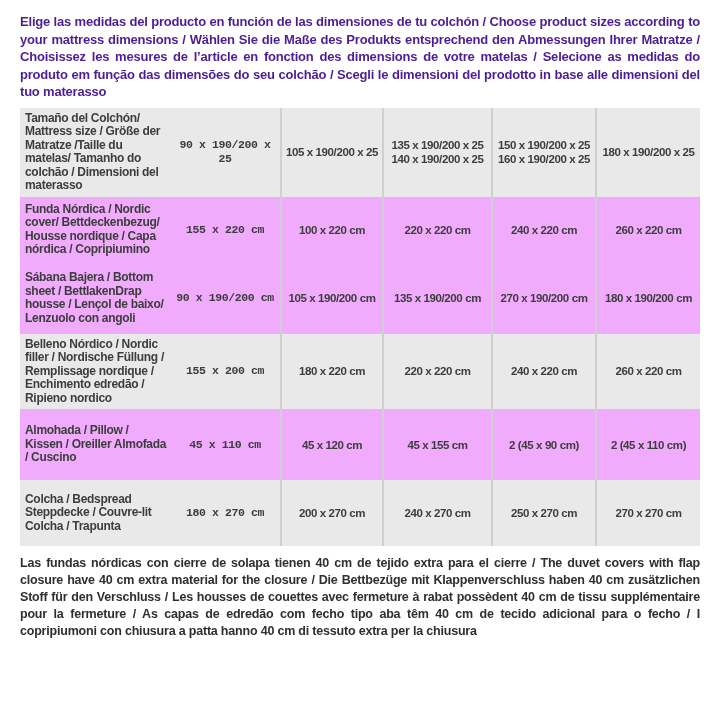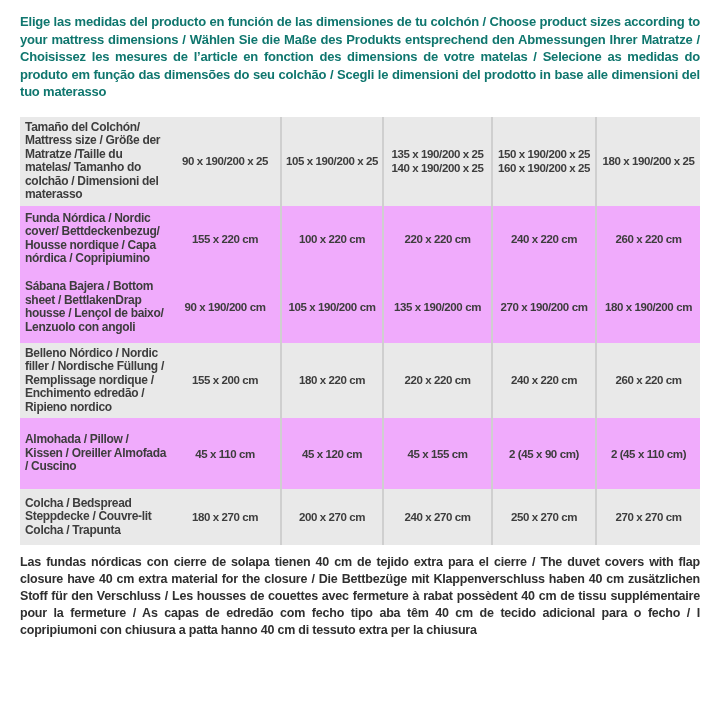--- a/index.html
+++ b/index.html
@@ -4,37 +4,37 @@
 <style>
   html,body{margin:0;padding:0;}
   body{
     width:720px;height:720px;background:#ffffff;overflow:hidden;
     font-family:"Liberation Sans",sans-serif;font-weight:700;color:#333333;
     -webkit-font-smoothing:antialiased;
   }
   .page{padding:13px 20px 0 20px;}
   .intro{
     font-size:13px;line-height:17.5px;letter-spacing:-0.2px;
-    text-align:justify;color:#0f766e;
+    text-align:justify;color:#4c1d95;
   }
   table.size-table{
-    margin-top:16px;width:680px;border-collapse:collapse;table-layout:fixed;
+    margin-top:7px;width:680px;border-collapse:collapse;table-layout:fixed;
   }
   table.size-table tr.gray{background:#e9e9e9;}
   table.size-table tr.white{background:#f0abfc;}
   td{vertical-align:middle;color:#3d3d3d;}
   td.lbl{
     text-align:left;padding:4px 2px 4px 5px;
     font-size:12px;line-height:13.5px;letter-spacing:-0.3px;
   }
   td.val{
     text-align:center;font-size:11.5px;line-height:14px;letter-spacing:-0.4px;
     white-space:pre-line;border-left:2px solid #cfcfcf;padding:2px 1px;
   }
-  td.val.first{border-left:none;}
+  td.val.first{border-left:none;font-family:Liberation Mono, monospace;}
   td.val.nosep{border-left:none;}
   .note{
     margin-top:9px;font-size:12.5px;line-height:17px;letter-spacing:-0.2px;
     text-align:justify;color:#2f2f2f;
   }
 </style>
 </head>
 <body>
 
 <div class="page">
@@ -86,21 +86,21 @@
         <td class="val">260 x 220 cm</td>
       </tr>
       <tr class="white" style="height:71px">
         <td class="lbl">Almohada  / Pillow / Kissen / Oreiller Almofada / Cuscino</td>
         <td class="val first">45 x 110 cm</td>
         <td class="val">45 x 120 cm</td>
         <td class="val">45 x 155 cm</td>
         <td class="val">2 (45 x 90 cm)</td>
         <td class="val">2 (45 x 110 cm)</td>
       </tr>
-      <tr class="gray" style="height:56px">
+      <tr class="gray" style="height:66px">
         <td class="lbl">Colcha / Bedspread Steppdecke / Couvre-lit Colcha / Trapunta</td>
         <td class="val first">180 x 270 cm</td>
         <td class="val">200 x 270 cm</td>
         <td class="val">240 x 270 cm</td>
         <td class="val">250 x 270 cm</td>
         <td class="val">270 x 270 cm</td>
       </tr>
     </tbody>
   </table>
 

